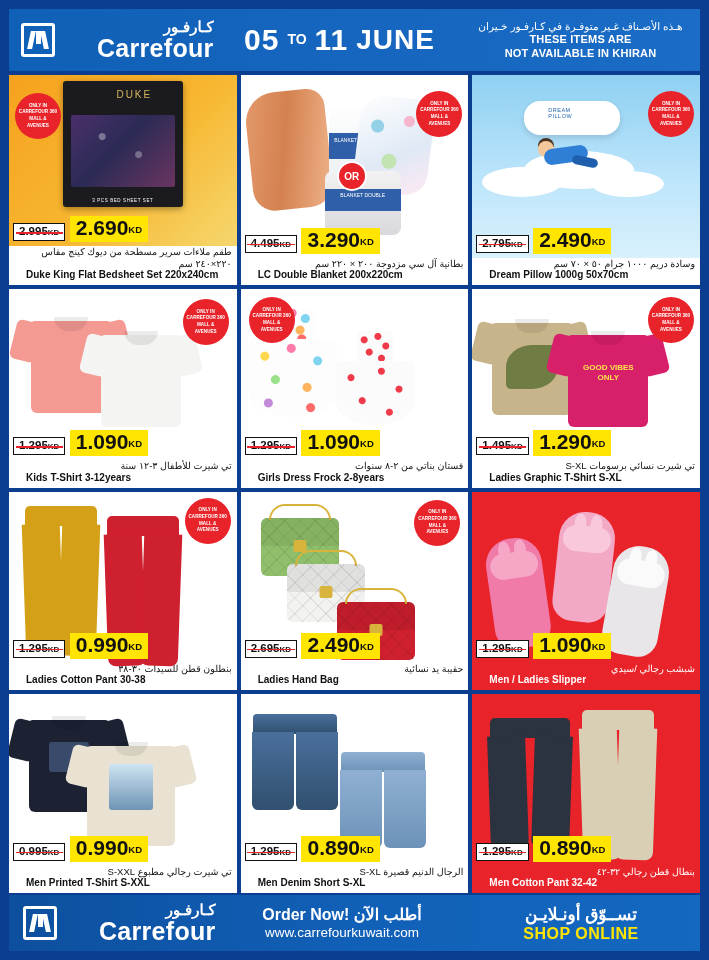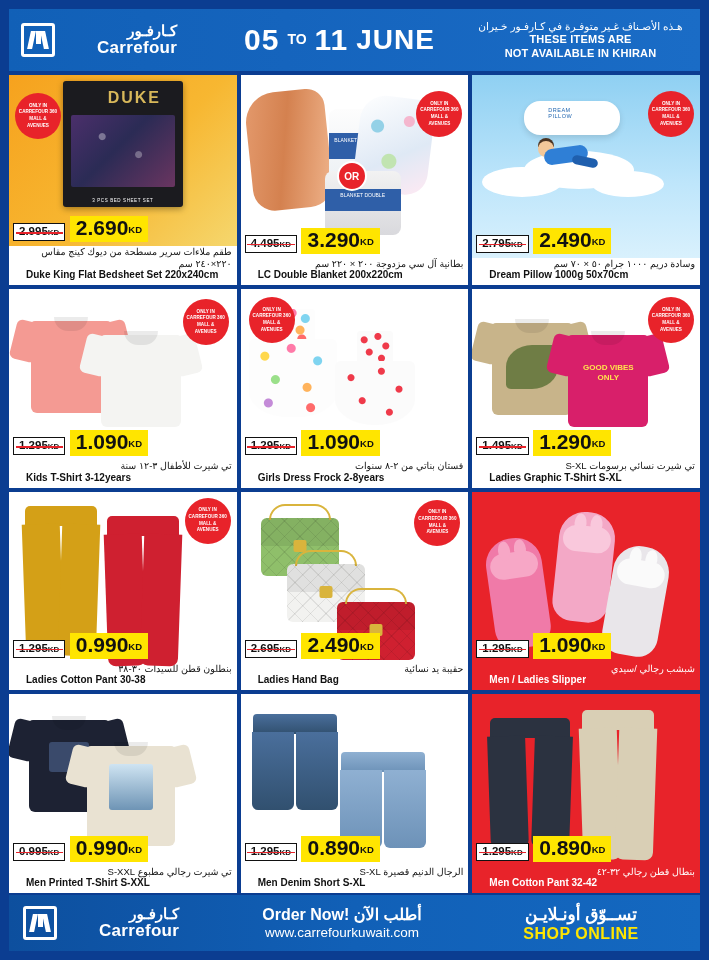--- a/index.html
+++ b/index.html
@@ -31,21 +31,21 @@
   .logo-mark:before, .logo-mark:after {
     content: ""; position: absolute; top: 5px; width: 5px; height: 18px; background: #fff;
   }
   .logo-mark:before { left: 5px; transform: skewX(-12deg); }
   .logo-mark:after { right: 5px; transform: skewX(12deg); }
   .logo-mark span {
     position: absolute; left: 12px; top: 5px; width: 5px; height: 13px; background:#fff;
   }
   .logo-text { color: #fff; line-height: 1.05; margin-left: 36px; }
   .logo-ar { font-size: 15px; font-weight: bold; letter-spacing: 2px; text-align: right;}
-  .logo-en { font-size: 17px; font-weight: bold; letter-spacing: .3px; }
+  .logo-en { font-size: 25px; font-weight: bold; letter-spacing: .3px; }
   .date-block {
     flex: 1; display: flex; align-items: center; justify-content: center; gap: 8px;
     color: #fff;
   }
   .date-num { font-size: 30px; font-weight: bold; letter-spacing: 1px; }
   .date-to { font-size: 14px; font-weight: bold; padding-bottom: 3px; }
   .date-mon { font-size: 28px; font-weight: bold; letter-spacing: 1px; }
   .header-note {
     width: 215px; color: #fff; text-align: center; line-height: 1.25;
   }
@@ -106,21 +106,21 @@
   
   .scene { position: absolute; inset: 0; }
 
   
   .bed-pack {
     position: absolute; left: 50%; top: 6px; transform: translateX(-50%);
     width: 120px; height: 126px; background: #1b1b1f; border-radius: 3px;
     box-shadow: 0 2px 6px rgba(0,0,0,.35);
     overflow: hidden;
   }
-  .bed-pack .lbl { position:absolute; top:8px; left:0; right:0; text-align:center; color:#d8b85a; font-size:16px; font-weight:bold; letter-spacing:2px;padding-left:23px;}
+  .bed-pack .lbl { position:absolute; top:8px; left:0; right:0; text-align:center; color:#d8b85a; font-size:10px; font-weight:normal; letter-spacing:2px;padding-left:23px;}
   .bed-pack .sheet {
     position: absolute; left: 8px; right: 8px; top: 34px; bottom: 20px;
     background:
       radial-gradient(circle at 30% 30%, rgba(255,255,255,.35) 0 3px, transparent 4px),
       radial-gradient(circle at 65% 55%, rgba(255,255,255,.3) 0 3px, transparent 4px),
       linear-gradient(135deg,#4b2f6b 0%, #2b2b55 45%, #6a3560 100%);
     border-radius: 2px;
   }
   .bed-pack .bar { position:absolute; left:0; right:0; bottom:4px; text-align:center; color:#fff; font-size:4.5px; letter-spacing:.6px;}
 

